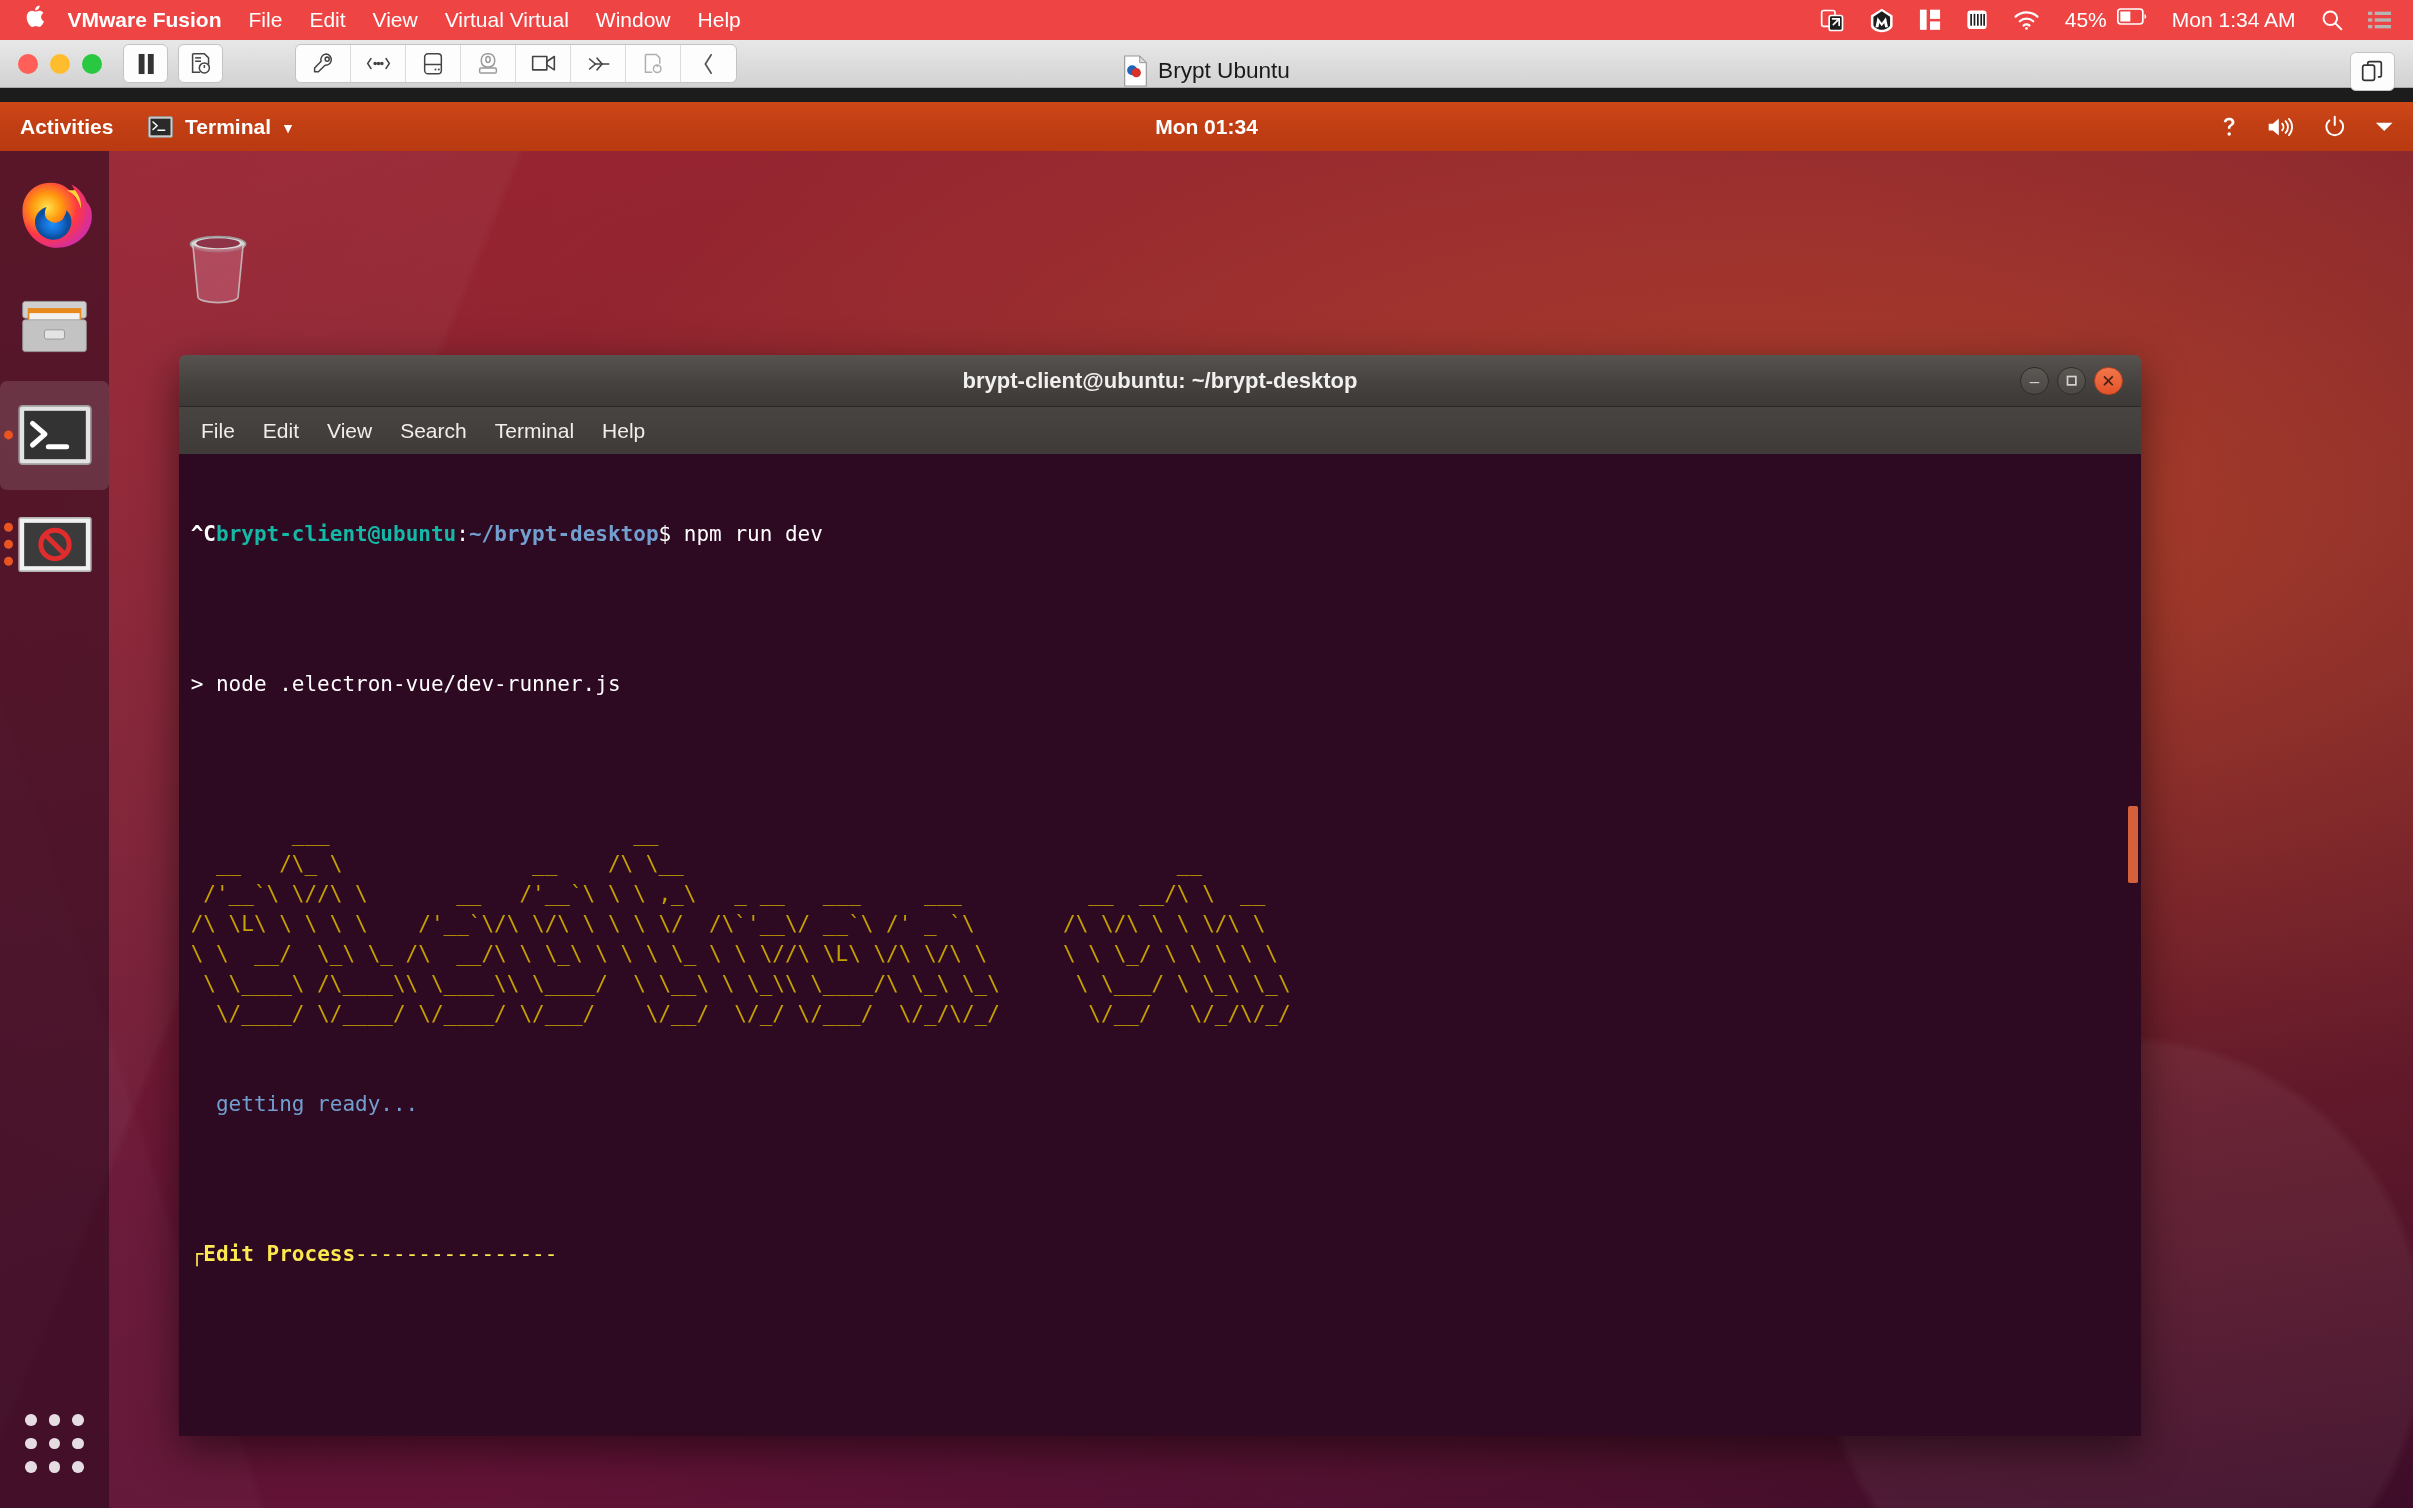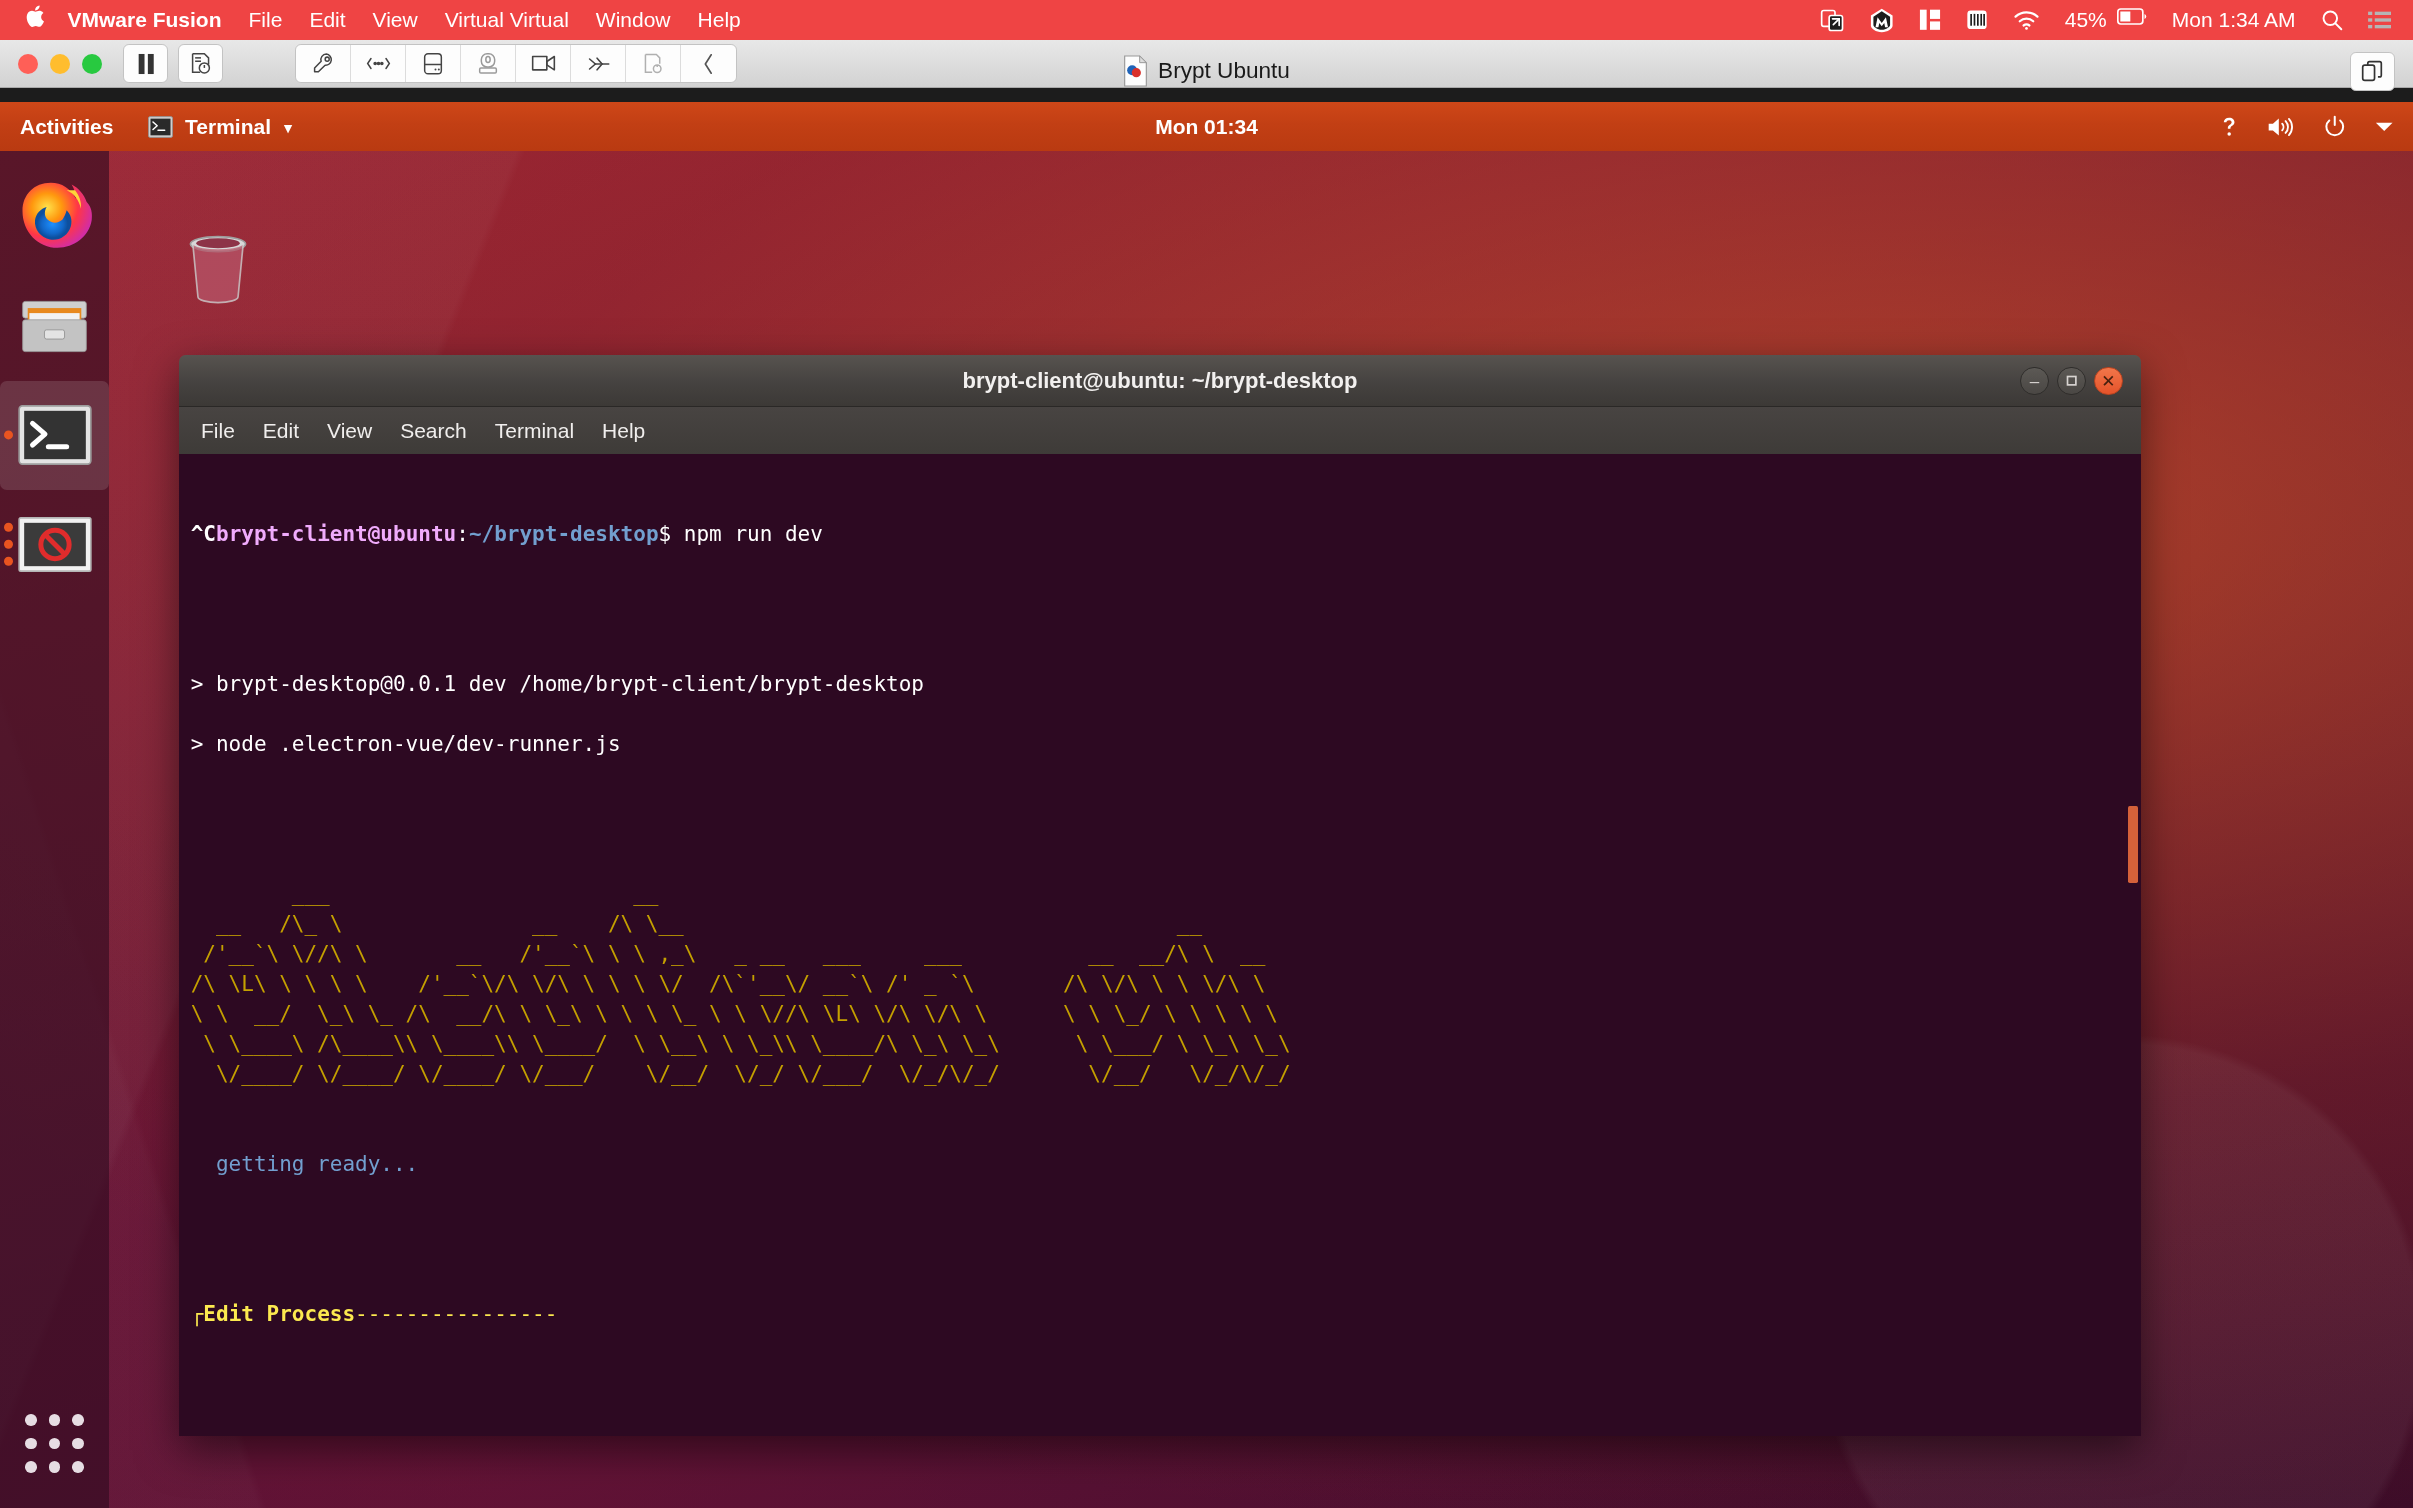--- a/index.html
+++ b/index.html
@@ -212,21 +212,21 @@
   }
   #term-text {
     font-family: "DejaVu Sans Mono", "Liberation Mono", monospace;
     font-size: 21px;
     line-height: 30px;
     color: #ffffff;
     white-space: pre;
     letter-spacing: 0px;
   }
   #term-text .line { height: 30px; }
-  .c-green  { color: #f0abfc; }
+  .c-green  { color: #14b8a6; }
   .c-blue   { color: #729fcf; }
   .c-yellow { color: #fce94f; }
   .c-white  { color: #ffffff; }
   .c-bold   { font-weight: bold; }
   #term-scrollbar {
     position: absolute; right: 3.4px; top: 352px;
     width: 10px; height: 77px; border-radius: 1.7px;
     background: #d4613a;
   }
   #ascii-art {
@@ -583,21 +583,20 @@
       <span class="mi">Terminal</span>
       <span class="mi">Help</span>
     </div>
 
     <div id="term-body">
       <div id="term-text">
 
 <div class="line"><span class="c-white c-bold">^C</span><span class="c-green c-bold">brypt-client</span><span class="c-green c-bold">@</span><span class="c-green c-bold">ubuntu</span><span class="c-white">:</span><span class="c-blue c-bold">~/brypt-desktop</span><span class="c-white">$ </span><span class="c-white">npm run dev</span></div>
 
 <div class="line"> </div>
-<div class="line">&gt; brypt-desktop@0.0.1 dev /home/brypt-client/brypt-desktop</div>
 <div class="line">&gt; node .electron-vue/dev-runner.js</div>
 <div class="line"> </div>
 
 <div id="ascii-art">        ___                        __                                                 
   __   /\_ \               __    /\ \__                                       __      
  /'__`\ \//\ \       __   /'__`\ \ \ ,_\   _ __   ___     ___          __  __/\ \  __ 
 /\ \L\ \ \ \ \    /'__`\/\ \/\ \ \ \ \/  /\`'__\/ __`\ /' _ `\       /\ \/\ \ \ \/\ \
 \ \  __/  \_\ \_ /\  __/\ \ \_\ \ \ \ \_ \ \ \//\ \L\ \/\ \/\ \      \ \ \_/ \ \ \ \ \
  \ \____\ /\____\\ \____\\ \____/  \ \__\ \ \_\\ \____/\ \_\ \_\      \ \___/ \ \_\ \_\
   \/____/ \/____/ \/____/ \/___/    \/__/  \/_/ \/___/  \/_/\/_/       \/__/   \/_/\/_/</div>

